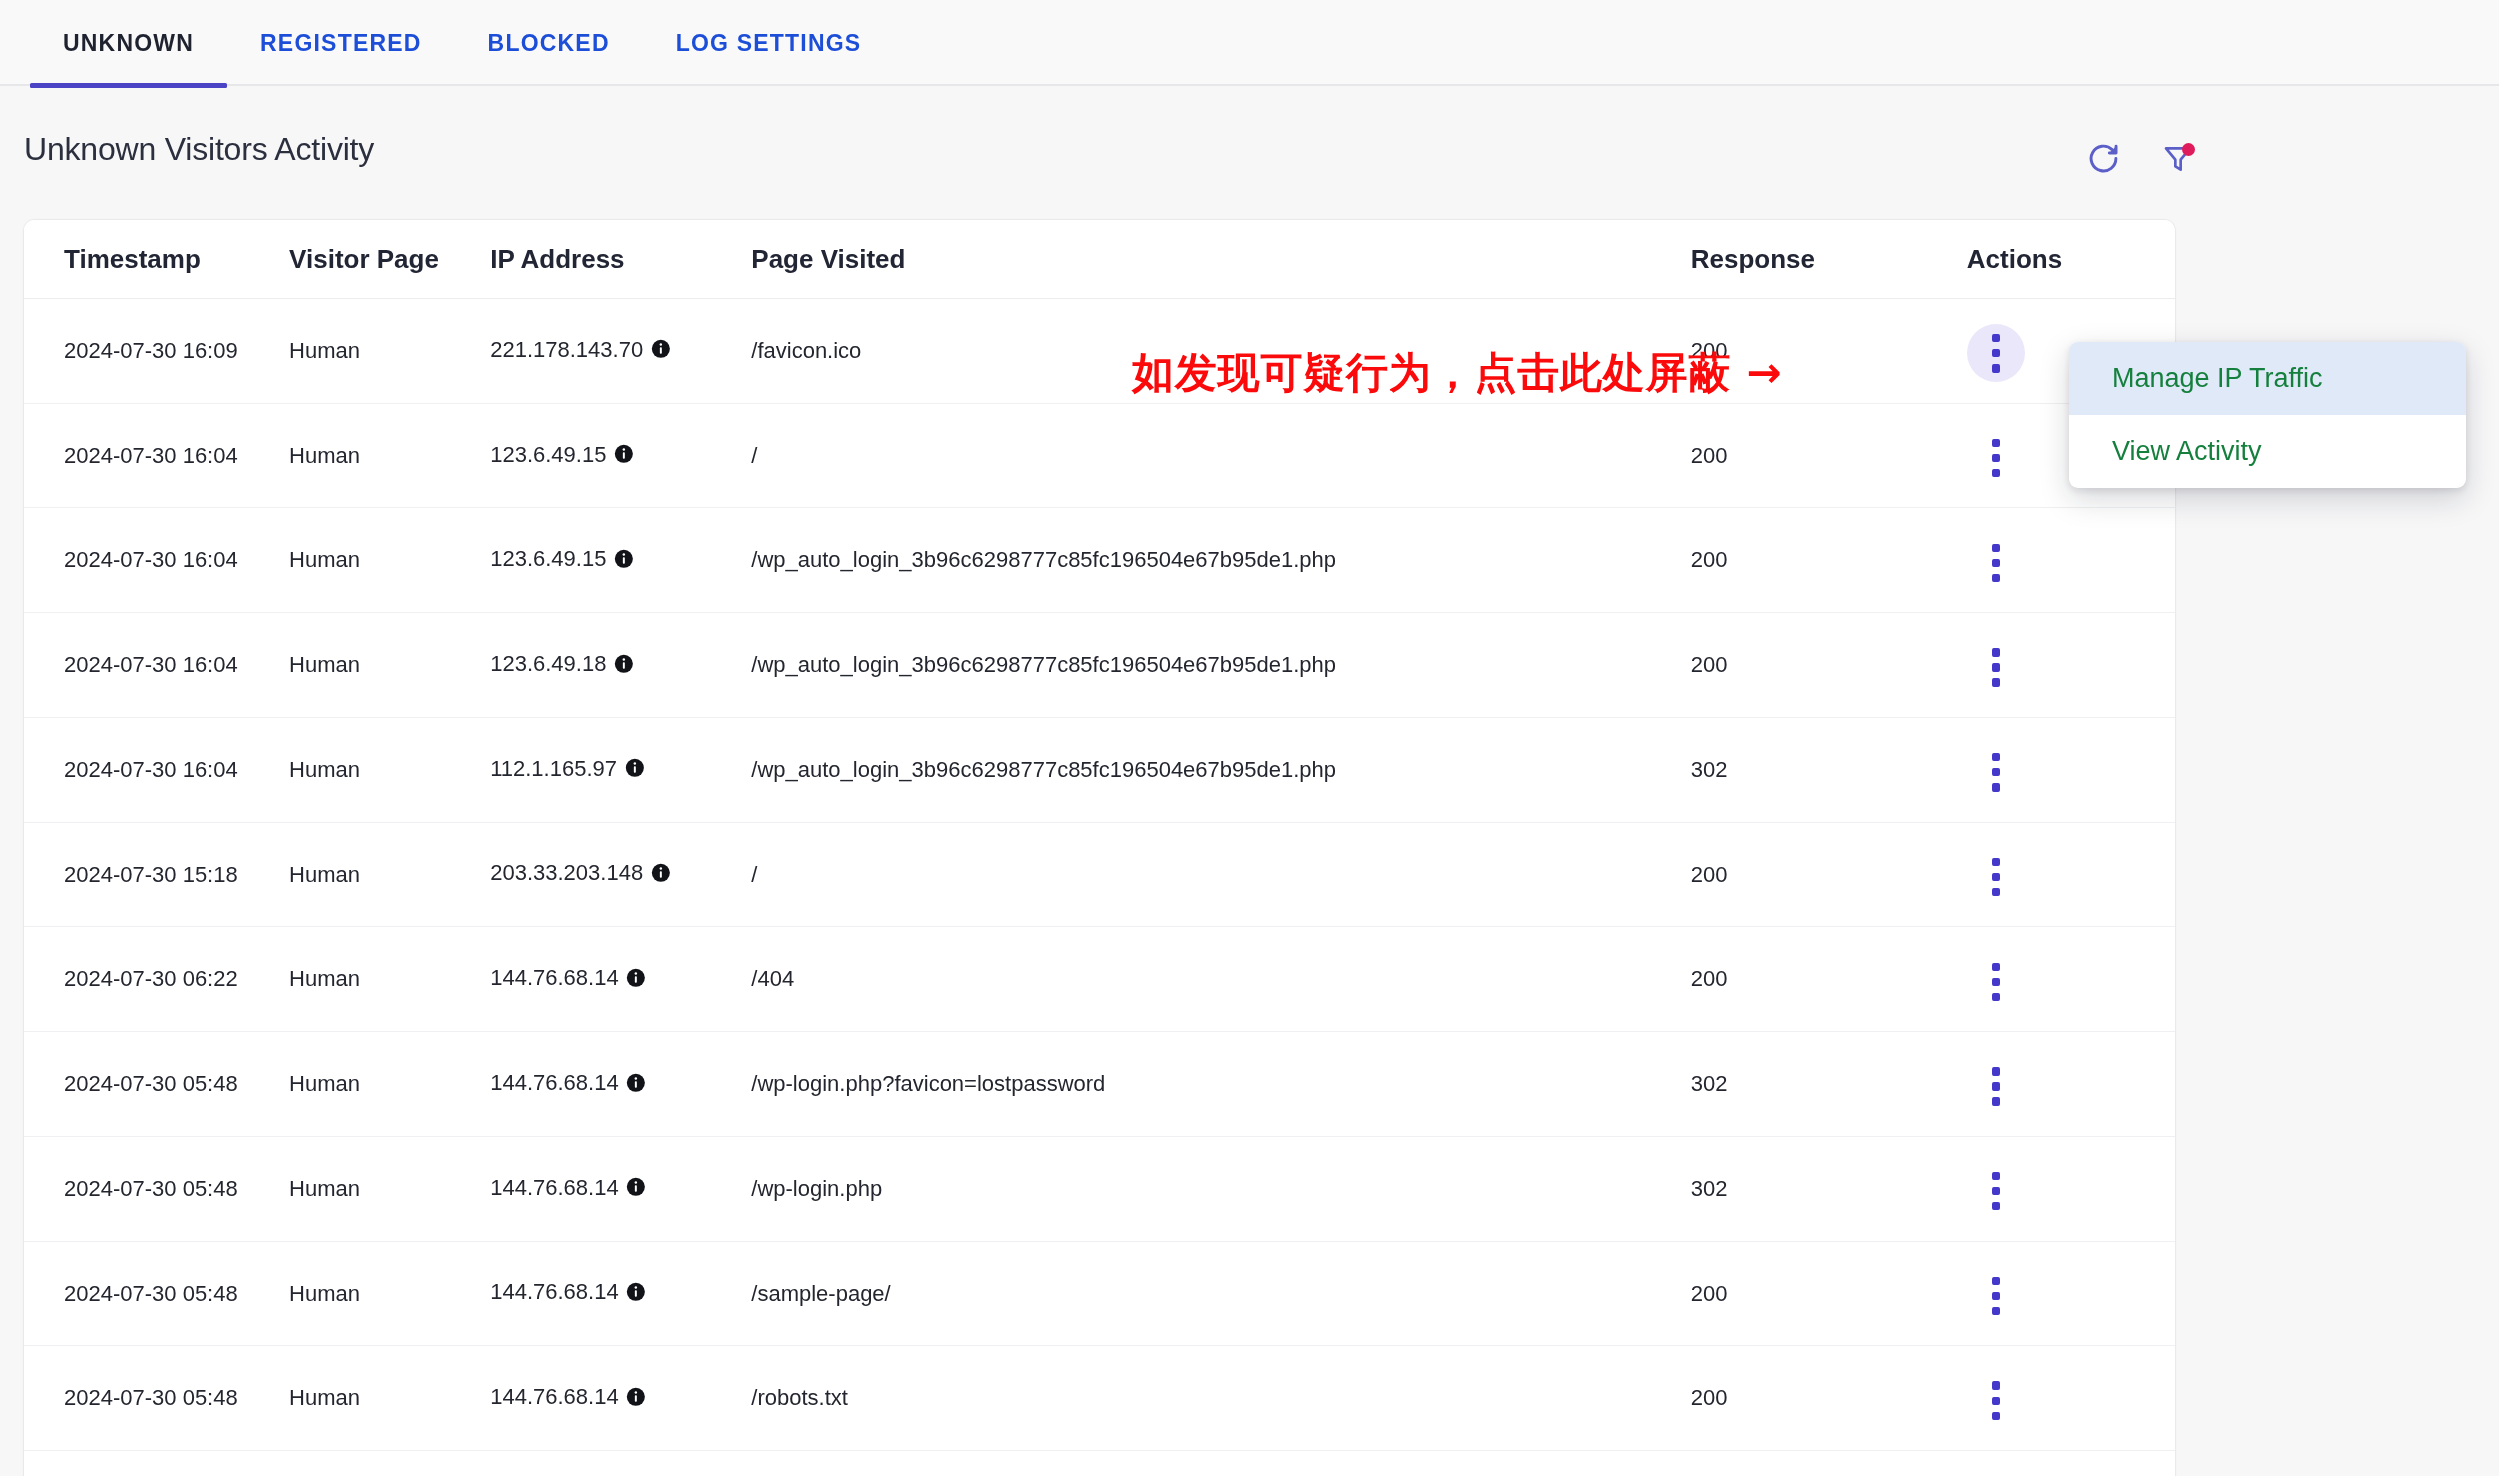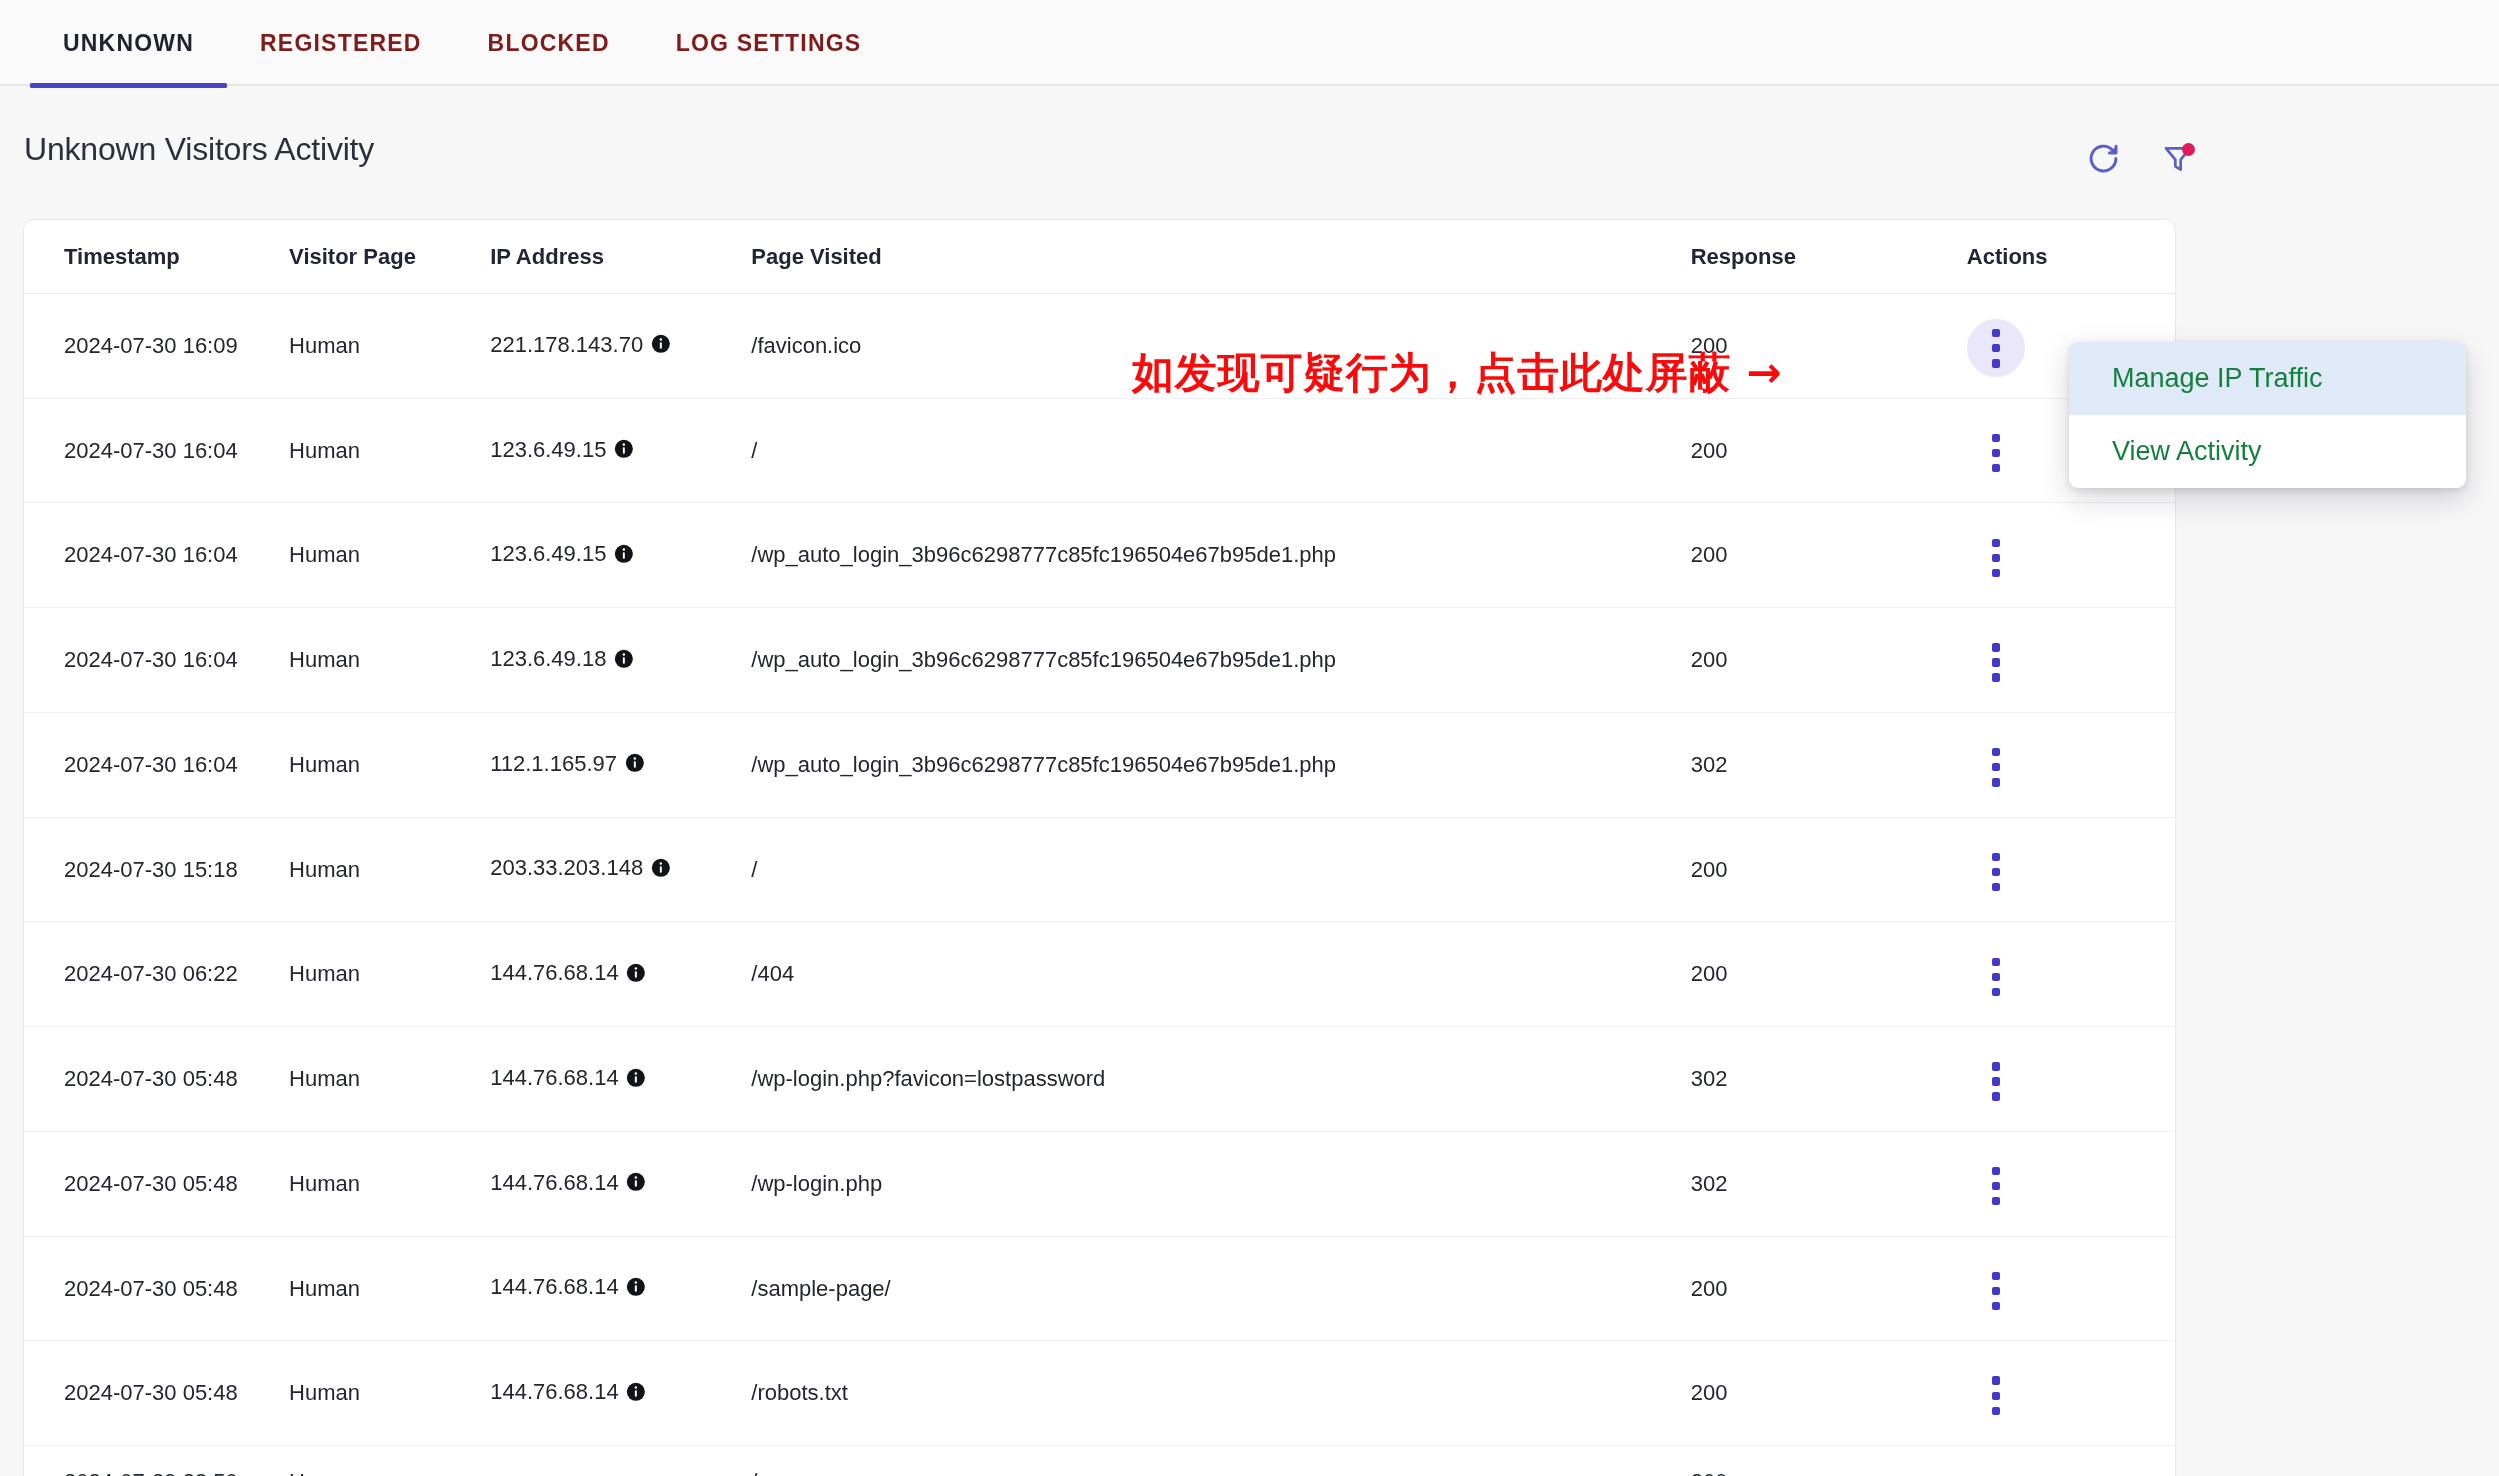--- a/index.html
+++ b/index.html
@@ -36,21 +36,21 @@
   }
   .tab {
     position: relative;
     height: 86px;
     display: flex;
     align-items: center;
     padding: 0 33px;
     font-size: 23px;
     font-weight: 700;
     letter-spacing: 1.2px;
-    color: #7f1d1d;
+    color: #1d4ed8;
     cursor: pointer;
     white-space: nowrap;
   }
   .tab.active { color: #1f2330; }
   .tab.active::after {
     content: "";
     position: absolute;
     left: 0; right: 0; bottom: -2.3px;
     height: 5.3px;
     background: #4b44c4;
@@ -106,21 +106,21 @@
     overflow: hidden;
   }
 
   table.log {
     width: 100%;
     border-collapse: collapse;
     table-layout: fixed;
   }
   table.log th {
     text-align: left;
-    font-size: 22px;
+    font-size: 26px;
     font-weight: 700;
     color: #222634;
     padding: 23.5px 0 23.5px 0;
     border-bottom: 1.5px solid #ececef;
     background: #ffffff;
     white-space: nowrap;
   }
   table.log td {
     font-size: 22px;
     color: #24262f;

